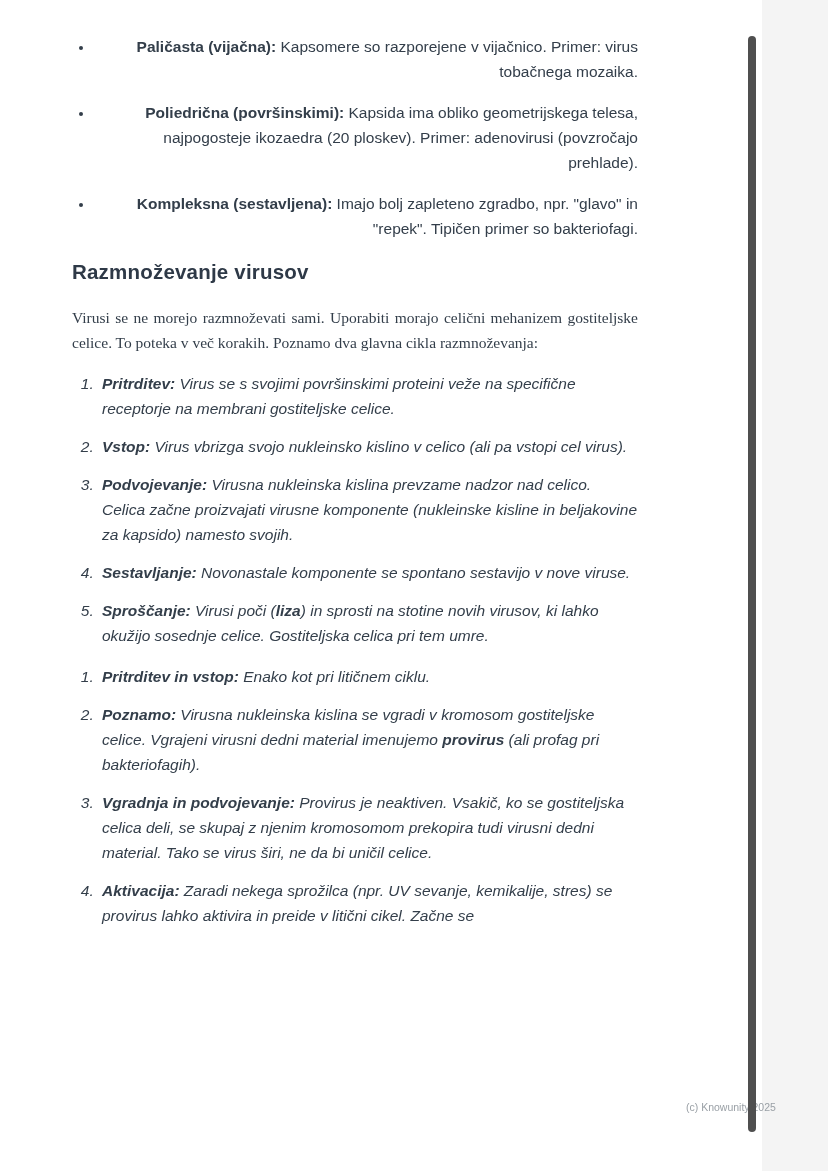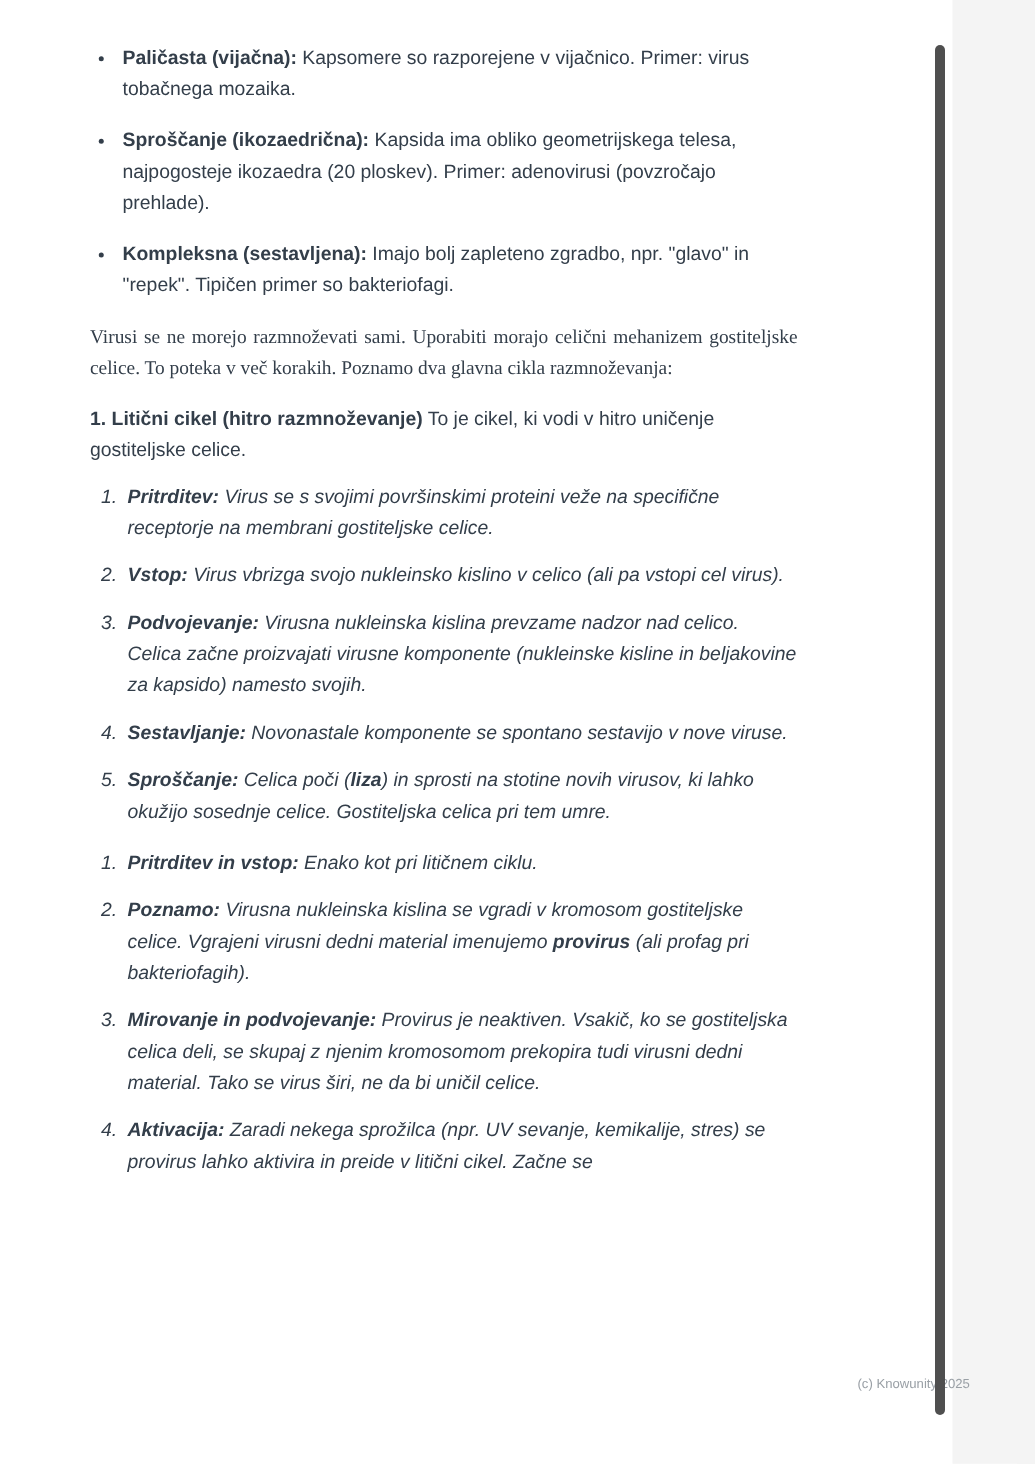--- a/index.html
+++ b/index.html
@@ -44,20 +44,21 @@
     line-height: 25px;
     z-index: 1;
   }
   .b {
     font-weight: 700;
   }
   ul.bullet-list {
     margin: 0;
     padding-left: 22px;
     list-style: disc;
+    text-align: right;
   }
   ul.bullet-list > li {
     margin-bottom: 16px;
     padding-left: 4px;
   }
   ul.bullet-list > li::marker {
     font-size: 13px;
   }
   h2.section-title {
     margin: 16px 0 18px 0;
@@ -106,62 +107,60 @@
 <div class="page-edge"></div>
 <div class="scrollbar-thumb"></div>
 
 <div class="content">
 
   <ul class="bullet-list">
     <li>
       <span class="b">Paličasta (vijačna):</span><span> Kapsomere so razporejene v vijačnico. Primer: virus tobačnega mozaika.</span>
     </li>
     <li>
-      <span class="b">Sproščanje (ikozaedrična):</span><span> Kapsida ima obliko geometrijskega telesa, najpogosteje ikozaedra (20 ploskev). Primer: adenovirusi (povzročajo prehlade).</span>
+      <span class="b">Poliedrična (površinskimi):</span><span> Kapsida ima obliko geometrijskega telesa, najpogosteje ikozaedra (20 ploskev). Primer: adenovirusi (povzročajo prehlade).</span>
     </li>
     <li>
       <span class="b">Kompleksna (sestavljena):</span><span> Imajo bolj zapleteno zgradbo, npr. "glavo" in "repek". Tipičen primer so bakteriofagi.</span>
     </li>
   </ul>
 
+  <h2 class="section-title">Razmnoževanje virusov</h2>
 
   <p class="paragraph justified">Virusi se ne morejo razmnoževati sami. Uporabiti morajo celični mehanizem gostiteljske celice. To poteka v več korakih. Poznamo dva glavna cikla razmnoževanja:</p>
 
-  <p class="cycle-title">
-    <span class="b">1. Litični cikel (hitro razmnoževanje)</span><span> To je cikel, ki vodi v hitro uničenje gostiteljske celice.</span>
-  </p>
 
   <ol class="step-list">
     <li>
       <span class="b">Pritrditev:</span><span> Virus se s svojimi površinskimi proteini veže na specifične receptorje na membrani gostiteljske celice.</span>
     </li>
     <li>
       <span class="b">Vstop:</span><span> Virus vbrizga svojo nukleinsko kislino v celico (ali pa vstopi cel virus).</span>
     </li>
     <li>
       <span class="b">Podvojevanje:</span><span> Virusna nukleinska kislina prevzame nadzor nad celico. Celica začne proizvajati virusne komponente (nukleinske kisline in beljakovine za kapsido) namesto svojih.</span>
     </li>
     <li>
       <span class="b">Sestavljanje:</span><span> Novonastale komponente se spontano sestavijo v nove viruse.</span>
     </li>
     <li>
-      <span class="b">Sproščanje:</span><span> Celica poči (</span><span class="b">liza</span><span>) in sprosti na stotine novih virusov, ki lahko okužijo sosednje celice. Gostiteljska celica pri tem umre.</span>
+      <span class="b">Sproščanje:</span><span> Virusi poči (</span><span class="b">liza</span><span>) in sprosti na stotine novih virusov, ki lahko okužijo sosednje celice. Gostiteljska celica pri tem umre.</span>
     </li>
   </ol>
 
 
   <ol class="step-list">
     <li>
       <span class="b">Pritrditev in vstop:</span><span> Enako kot pri litičnem ciklu.</span>
     </li>
     <li>
       <span class="b">Poznamo:</span><span> Virusna nukleinska kislina se vgradi v kromosom gostiteljske celice. Vgrajeni virusni dedni material imenujemo </span><span class="b">provirus</span><span> (ali profag pri bakteriofagih).</span>
     </li>
     <li>
-      <span class="b">Mirovanje in podvojevanje:</span><span> Provirus je neaktiven. Vsakič, ko se gostiteljska celica deli, se skupaj z njenim kromosomom prekopira tudi virusni dedni material. Tako se virus širi, ne da bi uničil celice.</span>
+      <span class="b">Vgradnja in podvojevanje:</span><span> Provirus je neaktiven. Vsakič, ko se gostiteljska celica deli, se skupaj z njenim kromosomom prekopira tudi virusni dedni material. Tako se virus širi, ne da bi uničil celice.</span>
     </li>
     <li>
       <span class="b">Aktivacija:</span><span> Zaradi nekega sprožilca (npr. UV sevanje, kemikalije, stres) se provirus lahko aktivira in preide v litični cikel. Začne se</span>
     </li>
   </ol>
 
 </div>
 
 <div class="copyright">(c) Knowunity 2025</div>
 

